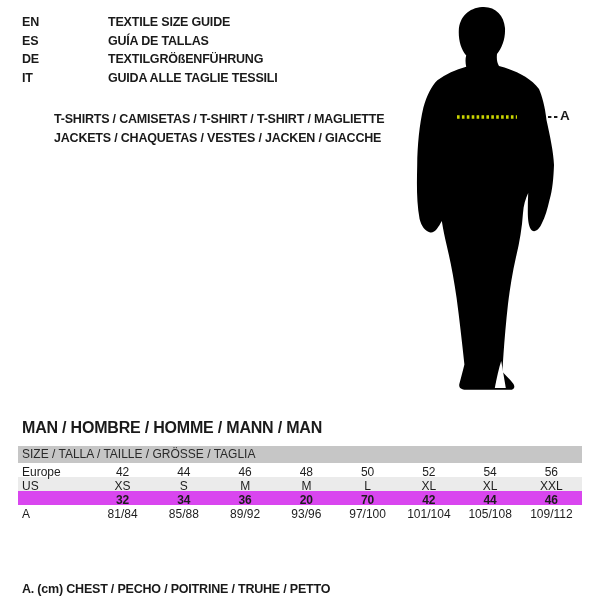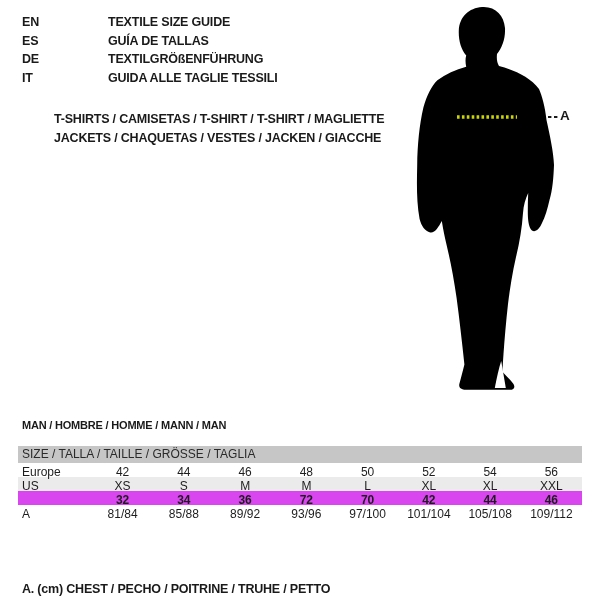--- a/index.html
+++ b/index.html
@@ -18,21 +18,21 @@
   .lang-row{display:flex;height:18.6px;line-height:18.6px;gap:48px;}
   .lang-code{width:38px;font-weight:bold;font-size:12.5px;letter-spacing:-0.2px;}
   .lang-label{font-weight:bold;font-size:12.5px;letter-spacing:-0.2px;white-space:nowrap;}
   
   .categories{position:absolute;left:22px;top:110px;font-weight:bold;font-size:12.5px;
     letter-spacing:-0.2px;line-height:18.5px;white-space:nowrap;margin-left:32px;}
   
   .figure-wrap{position:absolute;left:405px;top:2px;width:170px;height:388px;}
   .measure-label{position:absolute;left:560px;top:108px;font-size:13.5px;font-weight:600;}
   
-  .section-title{position:absolute;left:22px;top:419px;font-weight:bold;font-size:11px;
+  .section-title{position:absolute;left:22px;top:419px;font-weight:bold;font-size:16px;
     letter-spacing:-0.2px;white-space:nowrap;text-align:center;}
   
   .size-table{position:absolute;left:18px;top:446px;width:564px;font-size:12px;color:#1d1d1d;}
   .t-header{height:17px;line-height:17px;padding-left:4px;font-size:12px;color:#2a2a2a;}
   .t-row{display:flex;height:14px;line-height:18px;}
   .t-label{width:70px;padding-left:4px;text-align:left;}
   .t-cell{flex:1;text-align:center;}
   
   .footnote{position:absolute;left:22px;top:582px;font-weight:bold;font-size:12.5px;
     letter-spacing:-0.2px;white-space:nowrap;}
@@ -140,21 +140,21 @@
           <div class="t-cell">L</div>
           <div class="t-cell">XL</div>
           <div class="t-cell">XL</div>
           <div class="t-cell">XXL</div>
         </div>
         <div class="t-row" style="background: #d946ef; font-weight: bold;">
           <div class="t-label"></div>
           <div class="t-cell">32</div>
           <div class="t-cell">34</div>
           <div class="t-cell">36</div>
-          <div class="t-cell">72</div>
+          <div class="t-cell">20</div>
           <div class="t-cell">70</div>
           <div class="t-cell">42</div>
           <div class="t-cell">44</div>
           <div class="t-cell">46</div>
         </div>
         <div class="t-row">
           <div class="t-label">A</div>
           <div class="t-cell">81/84</div>
           <div class="t-cell">85/88</div>
           <div class="t-cell">89/92</div>

